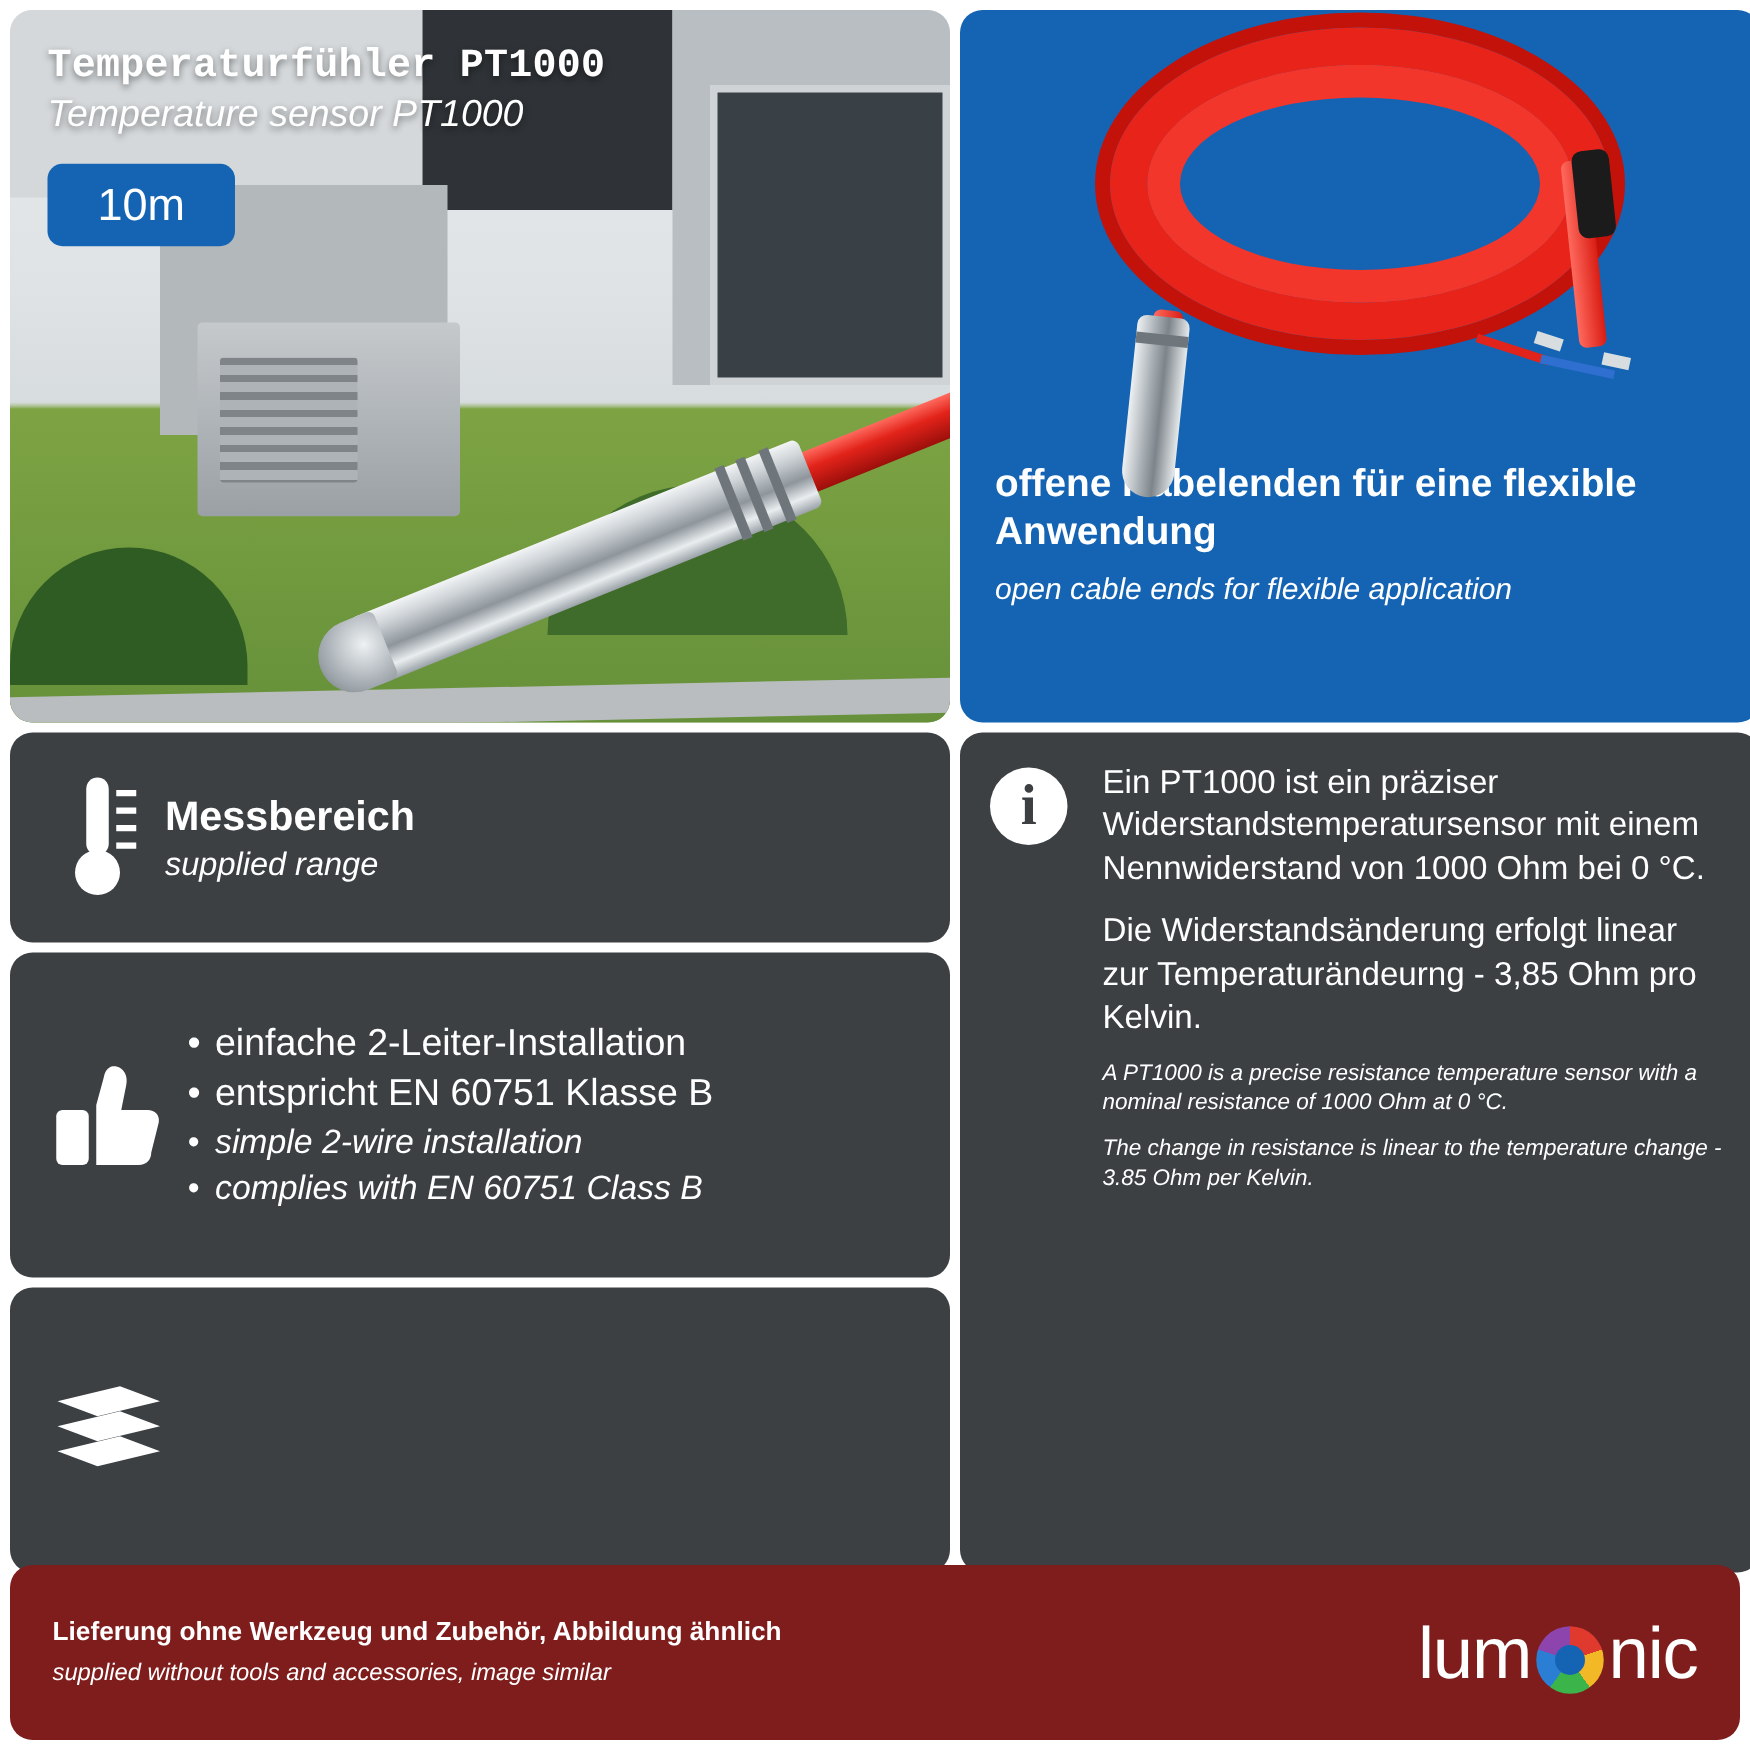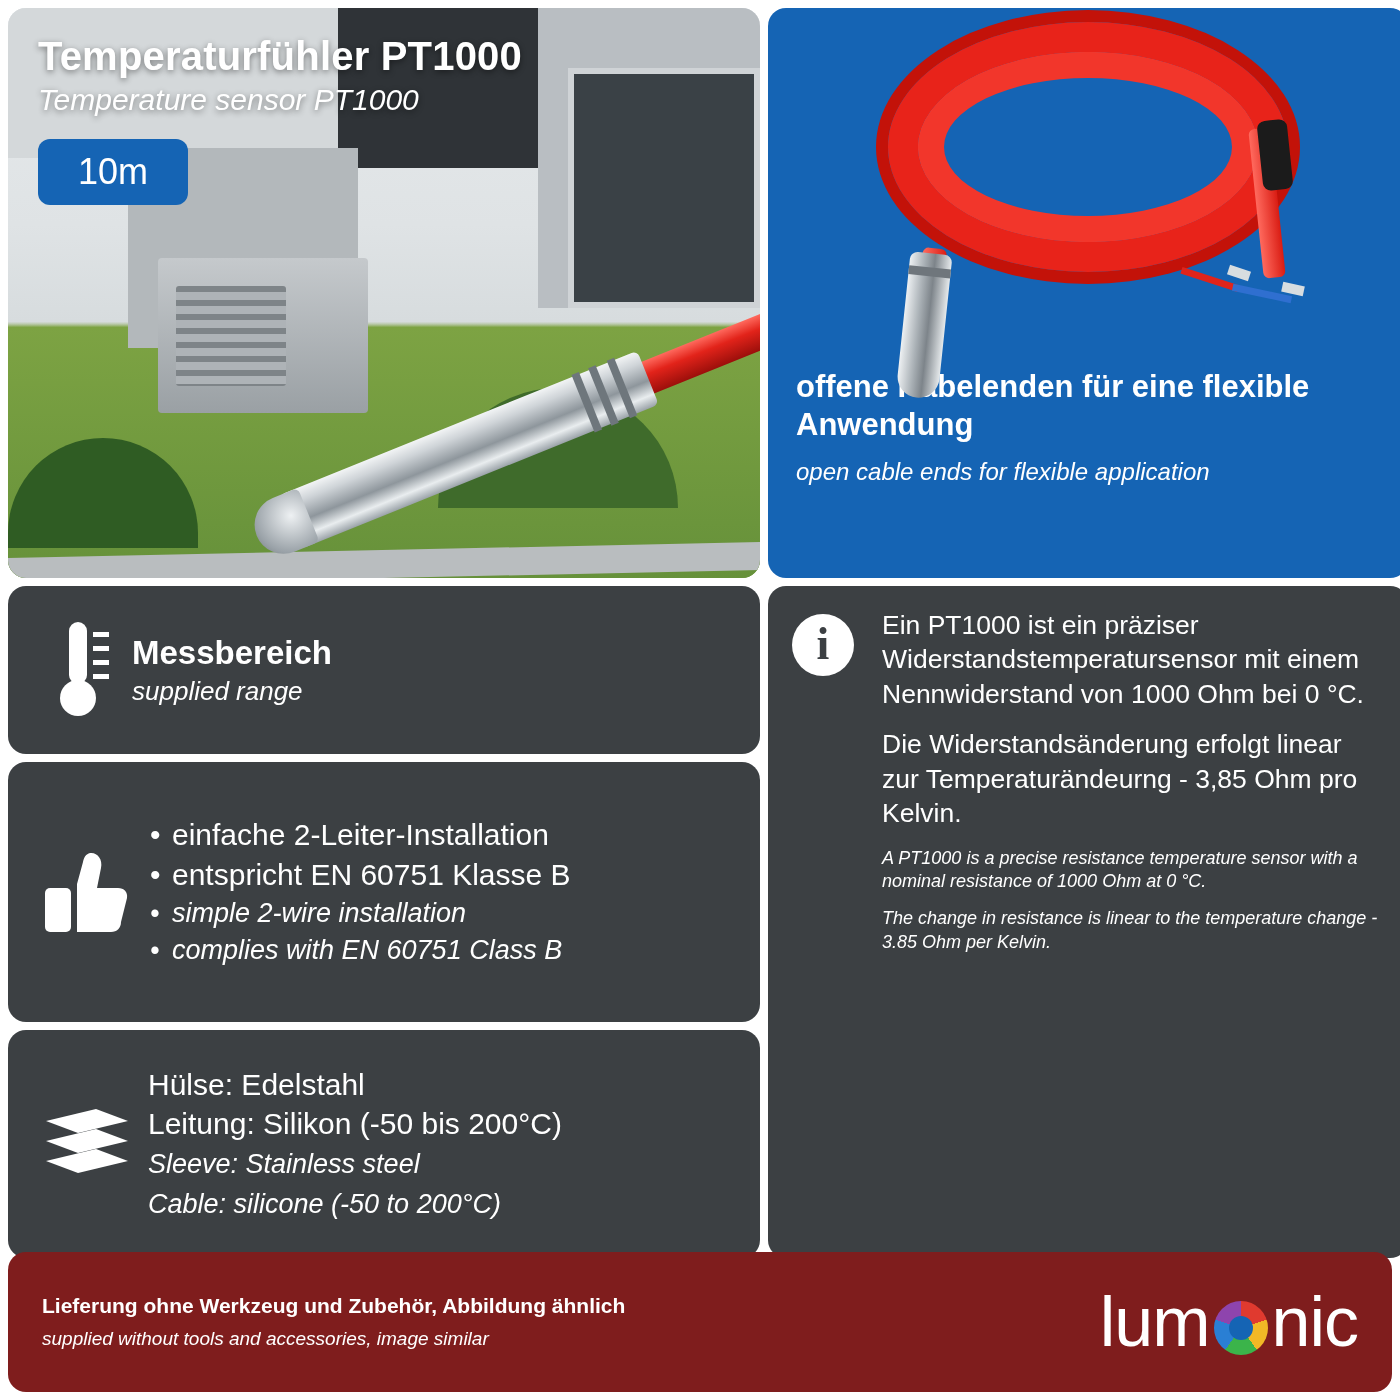--- a/index.html
+++ b/index.html
@@ -79,22 +79,23 @@
   .probe-tip {
     position:absolute; left:40px; top:96px; width:56px; height:58px;
     background: radial-gradient(circle at 70% 40%, #eef1f3, #9aa2a8 70%, #6f767b 100%);
     border-radius: 30px 6px 6px 30px;
   }
   .ring { position:absolute; top:94px; width:8px; height:62px; background:#6e767c; }
   .r1 { left: 392px; } .r2 { left: 410px; } .r3 { left: 430px; }
 
   .hero-overlay { position: absolute; left: 0; top: 0; padding: 26px 30px; }
   .hero-title {
-    font-size: 40px; font-weight: bold; color: #ffffff; letter-spacing: .2px;
+    font-size: 32px; font-weight: bold; color: #ffffff; letter-spacing: .2px;
     text-shadow: 0 2px 6px rgba(0,0,0,.45);
+    font-family: Liberation Mono, monospace;
   }
   .hero-sub {
     font-size: 30px; font-style: italic; color: #ffffff; margin-top: 4px;
     text-shadow: 0 2px 6px rgba(0,0,0,.45);
   }
   .length-badge {
     margin-top: 22px;
     display: inline-block;
     background: #1564b4; color: #fff;
     font-size: 36px; padding: 12px 40px; border-radius: 12px;
@@ -190,21 +191,21 @@
 
   
   .footer {
     position: absolute; left: 8px; right: 8px; bottom: 8px; height: 140px;
     background: #7f1d1d; border-radius: 18px;
     display: flex; align-items: center; justify-content: space-between;
     padding: 0 34px; color: #fff;
   }
   .footer-de { font-size: 21px; font-weight: 600; line-height: 1.3; }
   .footer-en { font-size: 19px; font-style: italic; line-height: 1.3; margin-top: 8px; }
-  .logo { font-size: 70px; font-weight: 300; letter-spacing: -1px; display: flex; align-items: center; }
+  .logo { font-size: 58px; font-weight: 300; letter-spacing: -1px; display: flex; align-items: center; }
   .logo .o {
     display: inline-block; width: 54px; height: 54px; border-radius: 50%;
     background: conic-gradient(#e03a2f 0deg 72deg, #f2b826 72deg 144deg, #3bb44a 144deg 216deg, #2a7fd4 216deg 288deg, #8e44ad 288deg 360deg);
     margin: 0 4px; position: relative; top: 6px;
   }
   .logo .o::after {
     content: ""; position: absolute; inset: 15px; background: #1564b4; border-radius: 50%;
   }
 </style>
 </head>
@@ -296,26 +297,20 @@
   </div>
 
   <div class="card dark material-card">
     <div class="layers-icon">
       <svg width="94" height="86" viewBox="0 0 94 86">
         <polygon points="6,20 56,8 88,20 38,32" fill="#ffffff"></polygon>
         <polygon points="6,40 56,28 88,40 38,52" fill="#ffffff"></polygon>
         <polygon points="6,60 56,48 88,60 38,72" fill="#ffffff"></polygon>
       </svg>
     </div>
-    <div class="material-text">
-      <div class="mat-de">Hülse: Edelstahl</div>
-      <div class="mat-de">Leitung: Silikon (-50 bis 200°C)</div>
-      <div class="mat-en">Sleeve: Stainless steel</div>
-      <div class="mat-en">Cable: silicone (-50 to 200°C)</div>
-    </div>
   </div>
 
   <div class="card dark info-card">
     <div class="info-icon">
       <div class="i-circle">i</div>
     </div>
     <div class="info-text">
       <p class="info-de">Ein PT1000 ist ein präziser Widerstandstemperatursensor mit einem Nennwiderstand von 1000 Ohm bei 0 °C.</p>
       <p class="info-de">Die Widerstandsänderung erfolgt linear zur Temperaturändeurng - 3,85 Ohm pro Kelvin.</p>
       <p class="info-en">A PT1000 is a precise resistance temperature sensor with a nominal resistance of 1000 Ohm at 0 °C.</p>

